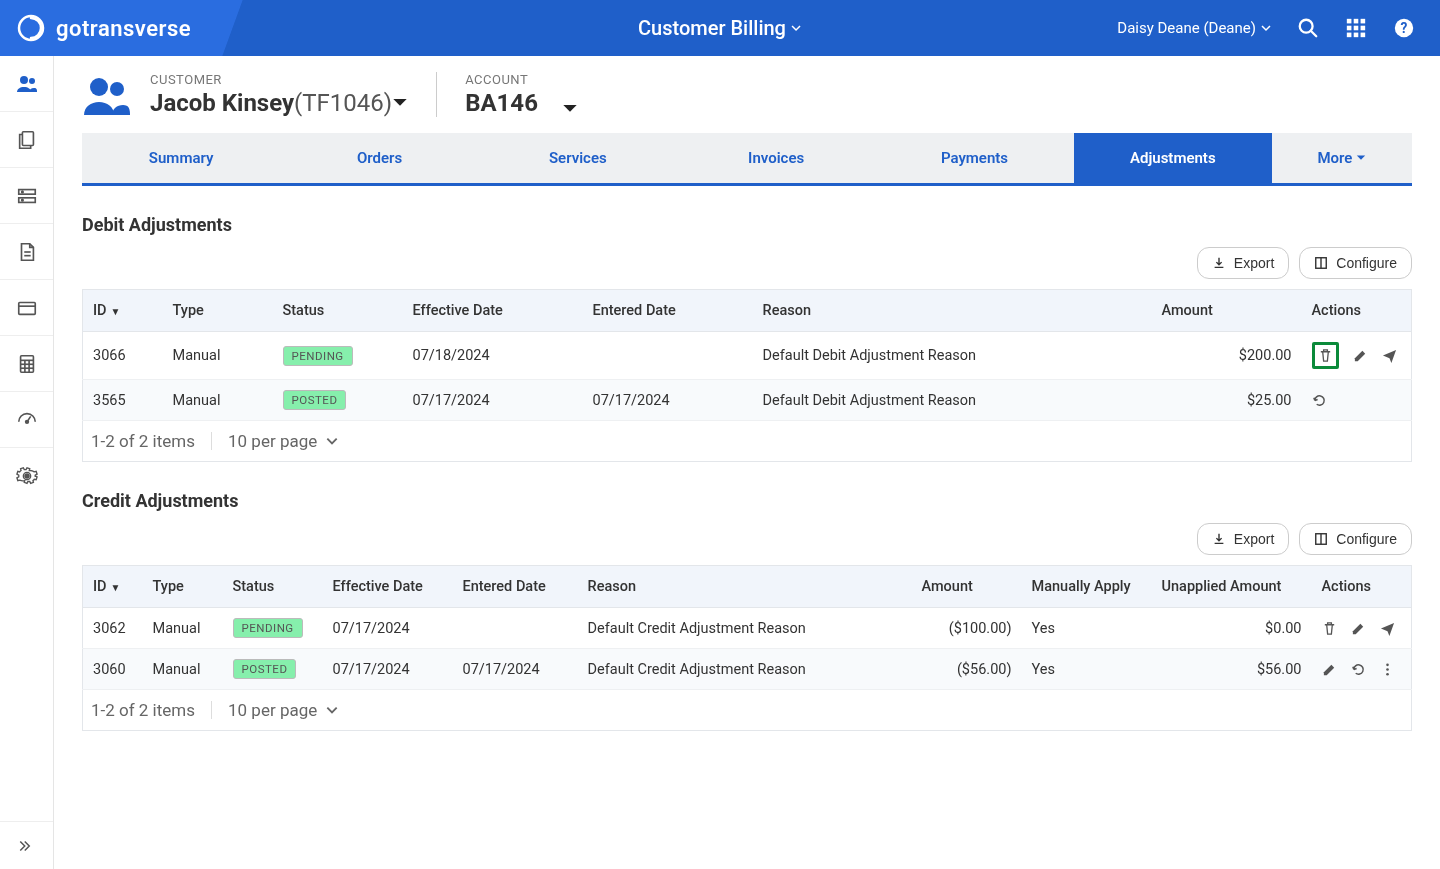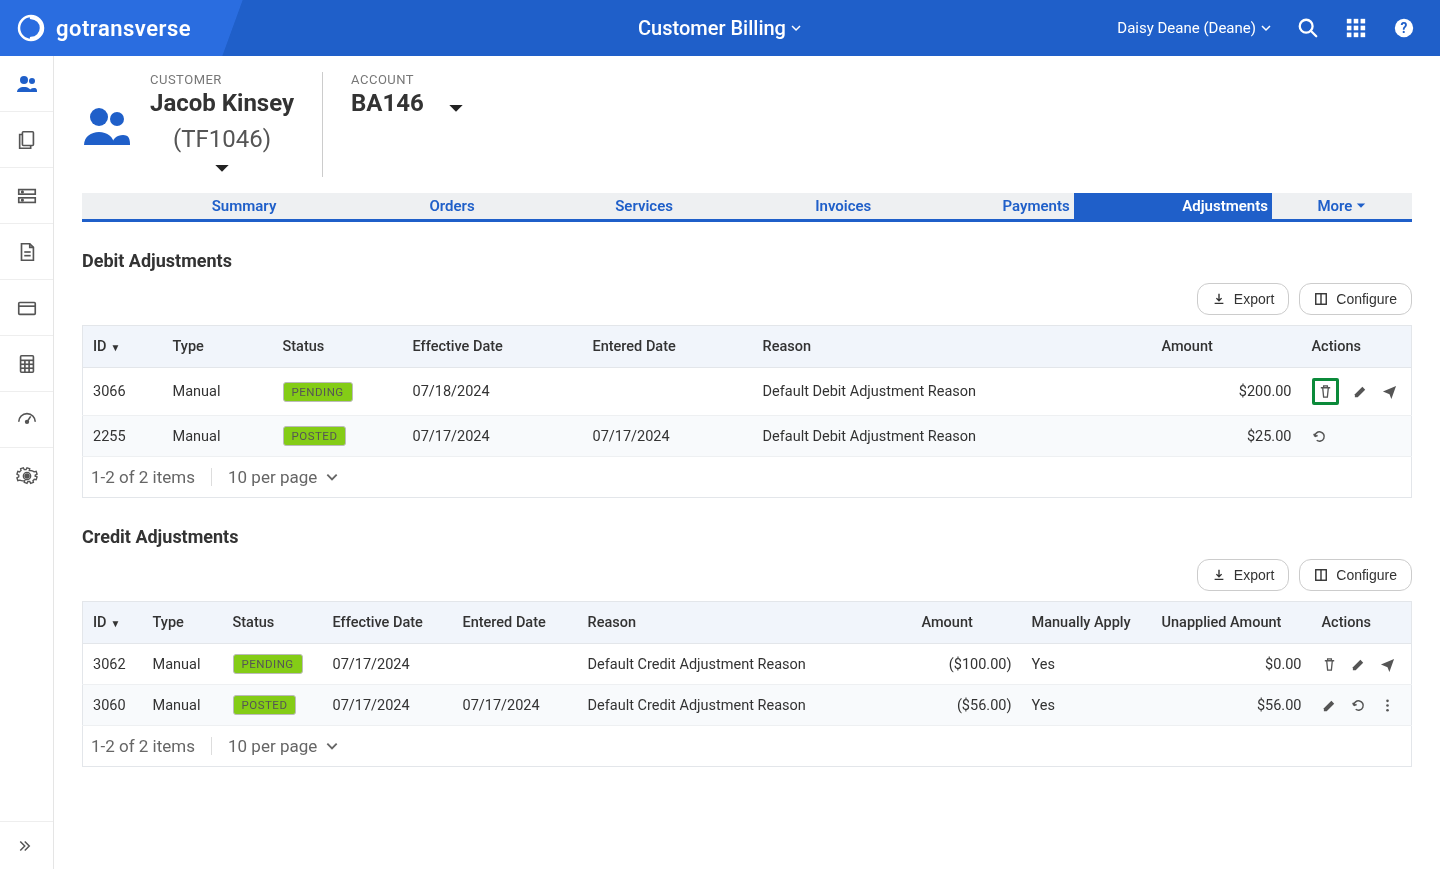--- a/index.html
+++ b/index.html
@@ -20,43 +20,43 @@
   .side-item.active::after { content:""; position:absolute; right:-1px; top:8px; bottom:8px; width:0; }
   .side-sep { border-bottom: 1px solid #eee; }
   .side-collapse { margin-top:auto; height:48px; display:flex; align-items:center; justify-content:center; color:#555; cursor:pointer; border-top:1px solid #eee;}
 
   .main { flex:1; padding: 16px 28px 40px 28px; }
 
   .page-head { display:flex; align-items:flex-start; gap: 0; padding-bottom: 8px;}
   .customer-block { display:flex; align-items:center; gap: 18px; padding-right: 28px; border-right: 1px solid #ccc; }
   .customer-icon { color:#1f5fc9; }
   .cust-label { font-size: 13px; color:#777; letter-spacing: 0.5px; margin-bottom:2px;}
-  .cust-name { font-size: 24px; font-weight: 700; display:flex; align-items:center; gap:8px; cursor:pointer;flex-direction:column;}
+  .cust-name { font-size: 24px; font-weight: 700; display:flex; align-items:center; gap:0; cursor:pointer;}
   .cust-name .light { font-weight: 400; color:#555; }
   .account-block { padding-left: 28px; }
   .acct-name { font-size: 24px; font-weight: 700; display:flex; align-items:flex-end; gap:24px; cursor:pointer;}
 
   .tabs { display:flex; margin-top: 8px; border-bottom: 3px solid #1f5fc9; background:#eef0f2;}
-  .tab { flex:1; text-align:right; padding: 4px 4px; font-size:15px; font-weight:600; color:#1f5fc9; background:#eef0f2; cursor:pointer; }
+  .tab { flex:1; text-align:center; padding: 16px 4px; font-size:15px; font-weight:600; color:#1f5fc9; background:#eef0f2; cursor:pointer; }
   .tab.active { background:#1f5fc9; color:#fff; }
   .tab.more { flex: 0 0 140px; display:flex; align-items:center; justify-content:center; gap:4px;}
 
   .section-title { font-size: 18px; font-weight: 700; margin: 28px 0 12px 0; }
 
   .table-actions { display:flex; justify-content:flex-end; gap:10px; margin-bottom: 10px;}
   .btn { border:1px solid #ccc; background:#fff; padding: 7px 14px; font-size:14px; display:inline-flex; align-items:center; gap:8px; cursor:pointer; border-radius:12px; color:#333;}
 
   table.data { width:100%; border-collapse: collapse; border:1px solid #e3e6ea; }
   table.data thead th { background:#f1f5fb; text-align:left; padding: 12px 10px; font-weight:500; font-size:14.5px; color:#333; border-bottom:1px solid #e3e6ea; }
   table.data tbody td { padding: 10px; border-bottom:1px solid #eef0f2; font-size:14.5px; vertical-align: middle;}
   table.data tbody tr:nth-child(even) td { background:#f8fafc; }
   .th-right, .td-right { text-align:right; }
   .sort-caret { font-size:10px; margin-left:4px; }
 
-  .badge { display:inline-block; border:1px solid #bbb; border-radius:3px; padding: 2px 8px; font-size:11.5px; letter-spacing:0.5px; color:#555; background:#84cc16;}
+  .badge { display:inline-block; border:1px solid #bbb; border-radius:3px; padding: 2px 8px; font-size:11.5px; letter-spacing:0.5px; color:#555; background:#86efac;}
 
   .row-actions { display:flex; gap:14px; align-items:center; color:#555; }
   .row-actions .ai { cursor:pointer; display:inline-flex; }
   .highlight-box { border:3px solid #0b8a3a; padding:3px; border-radius:2px; }
 
   .table-footer { display:flex; align-items:center; gap: 16px; padding: 10px 8px; border:1px solid #e3e6ea; border-top:none; color:#666; font-size:17px;}
   .table-footer .sep { width:1px; height:18px; background:#ddd; }
   .perpage { display:flex; align-items:center; gap:8px; cursor:pointer; }
 
   svg { display:block; }
@@ -302,21 +302,21 @@
                 </span>
               <span class="ai">
                   <svg width="15" height="15" viewBox="0 0 16 16" fill="#555">
                     <path d="M1 8l14-6-5 14-2-5-7-3z"></path>
                   </svg>
                 </span>
             </div>
           </td>
         </tr>
         <tr>
-          <td>2255</td>
+          <td>3565</td>
           <td>Manual</td>
           <td><span class="badge">POSTED</span></td>
           <td>07/17/2024</td>
           <td>07/17/2024</td>
           <td>Default Debit Adjustment Reason</td>
           <td class="td-right">$25.00</td>
           <td>
             <div class="row-actions">
               <span class="ai">
                   <svg width="15" height="15" viewBox="0 0 16 16" fill="none" stroke="#555" stroke-width="1.6">

